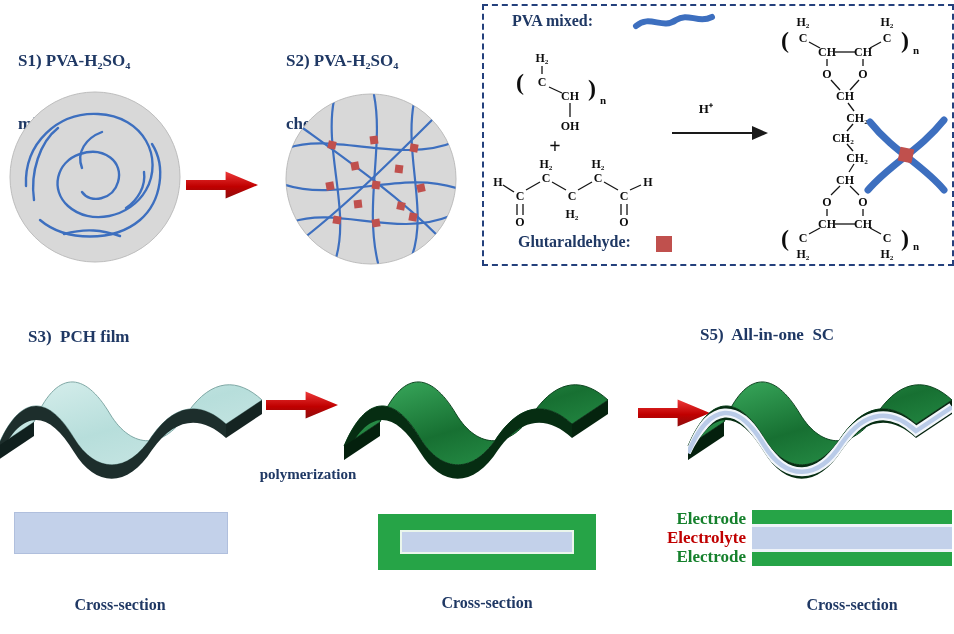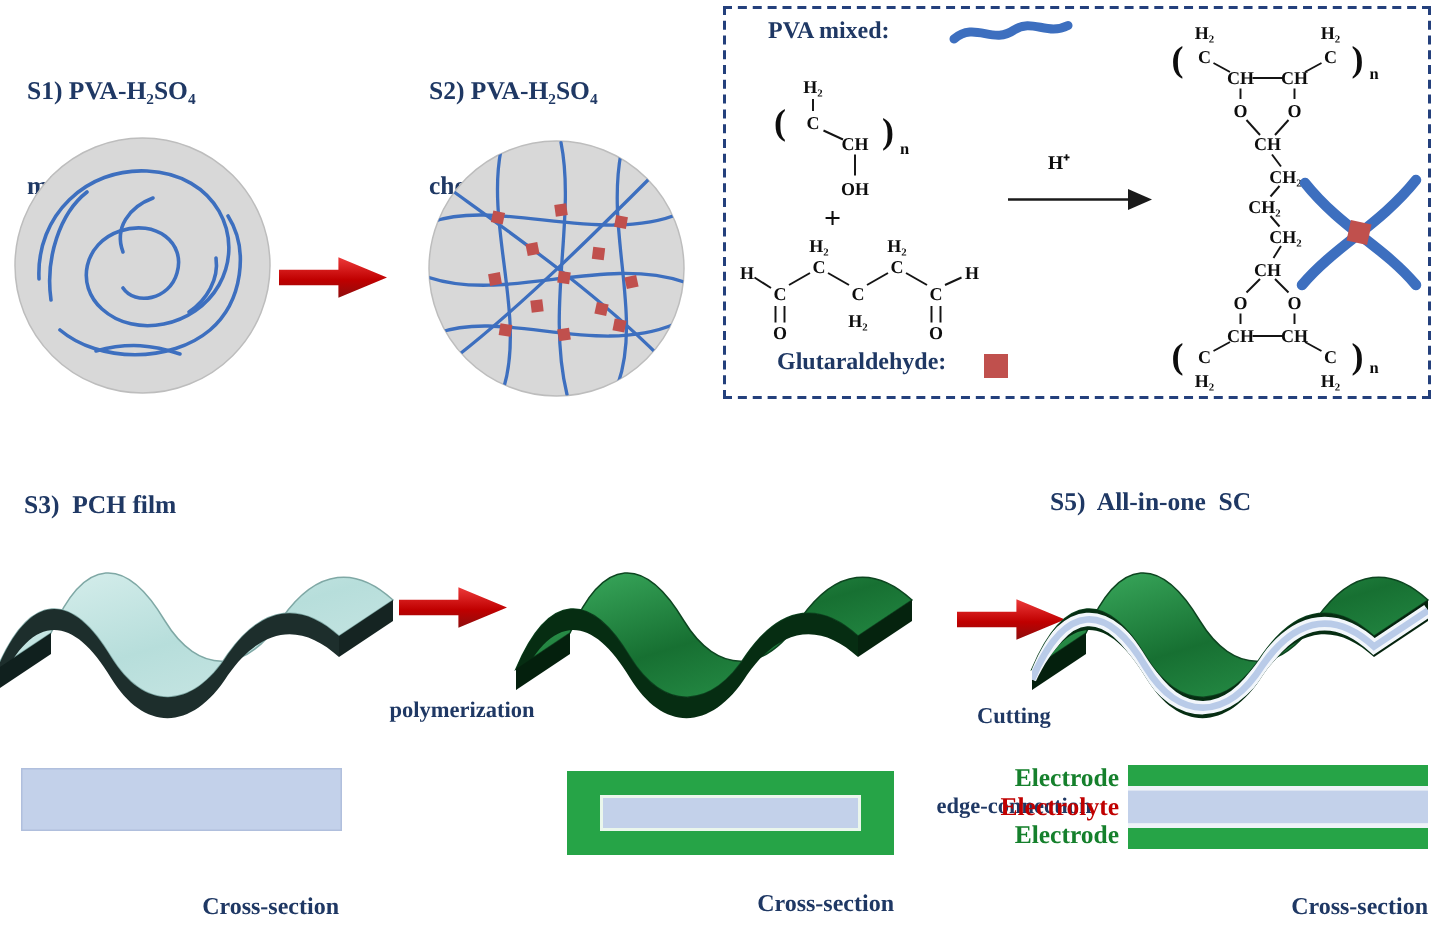--- a/index.html
+++ b/index.html
@@ -17,21 +17,21 @@
          border:2px dashed #24407c;background:#ffffff;}
   .panel-label{position:absolute;color:var(--title-blue,#1f3864);font-weight:bold;
                font-size:16px;white-space:nowrap;}
   .atom{position:absolute;transform:translate(-50%,-50%);font-weight:bold;font-size:12px;
         color:#0d0d0d;white-space:nowrap;line-height:1;}
   .paren{font-size:24px;}
   .sub-n{font-size:11px;}
   .plus-sign{font-size:20px;}
   .hplus{font-size:13px;}
   .g-square{position:absolute;width:16px;height:16px;background:var(--crosslink-red,#c0504d);}
-  .cs-label{position:absolute;text-align:right;color:var(--title-blue,#1f3864);
+  .cs-label{position:absolute;text-align:center;color:var(--title-blue,#1f3864);
             font-weight:bold;font-size:16px;}
   .layer-labels{position:absolute;left:640px;top:509px;width:106px;text-align:right;}
   .layer-label{font-weight:bold;font-size:17px;line-height:19px;}
   .cs-rect1{position:absolute;left:14px;top:512px;width:212px;height:40px;
             background:var(--electrolyte-blue,#c3d1ea);border:1px solid #b0bfdd;}
   .cs-rect2{position:absolute;left:378px;top:514px;width:218px;height:56px;background:#26a447;}
   .cs-rect2-inner{position:absolute;left:22px;right:22px;top:16px;bottom:16px;
                   background:var(--electrolyte-blue,#c3d1ea);border:2px solid #eaf6ec;}
   .cs-stack{position:absolute;left:752px;top:510px;width:200px;}
   .cs-stack .green{height:14px;background:#26a447;}
@@ -227,21 +227,21 @@
 
     <svg class="abs" style="left:378px;top:106px" width="88" height="86" viewBox="0 0 88 86">
       <g fill="none" style="stroke:var(--chain-blue,#3d6fbf)" stroke-width="7" stroke-linecap="round">
         <path d="M6,78 C28,52 58,38 82,8"></path>
         <path d="M8,10 C32,40 60,52 82,78"></path>
       </g>
       <rect x="-7" y="-7" width="14" height="14" transform="translate(44,43) rotate(12)" style="fill:var(--crosslink-red,#c0504d)"></rect>
     </svg>
   </div>
 
-  <div class="step-title" style="left:16px;top:326px">S3)  PCH film</div>
+  <div class="step-title" style="left:28px;top:326px">S3)  PCH film</div>
 
   <svg class="abs" style="left:-10px;top:352px" width="280" height="132" viewBox="0 0 280 132">
     <defs>
       <linearGradient id="tealGrad" x1="0" y1="0" x2="1" y2="1">
         <stop offset="0" stop-color="#daf0ee"></stop>
           <stop offset="0.5" stop-color="#b7dedb"></stop>
         <stop offset="1" stop-color="#cfe9e7"></stop>
       </linearGradient>
     </defs>
     <path d="M8,94 C30,42 58,42 84,86 C106,122 138,122 162,84 C186,50 212,50 236,72 L272,48 C248,26 222,26 198,60 C174,98 142,98 120,62 C94,18 66,18 44,70 Z" fill="url(#tealGrad)" stroke="#7fa8a5" stroke-width="1"></path>
@@ -264,24 +264,20 @@
         <stop offset="1" stop-color="#2f9e52"></stop>
       </linearGradient>
     </defs>
     <path d="M8,94 C30,42 58,42 84,86 C106,122 138,122 162,84 C186,50 212,50 236,72 L272,48 C248,26 222,26 198,60 C174,98 142,98 120,62 C94,18 66,18 44,70 Z" fill="url(#greenGrad)" stroke="#0d4520" stroke-width="1"></path>
     <path d="M8,94 C30,42 58,42 84,86 C106,122 138,122 162,84 C186,50 212,50 236,72 L236,86 C212,64 186,64 162,98 C138,136 106,136 84,100 C58,56 30,56 8,108 Z" fill="#062d12"></path>
     <path d="M236,72 L272,48 L272,62 L236,86 Z" fill="#05230e"></path>
     <path d="M8,94 L44,70 L44,84 L8,108 Z" fill="#04200d"></path>
   </svg>
 
   <div class="block-arrow" style="left:638px;top:398px"></div>
-  <div class="arrow-label" style="left:608px;top:428px;width:136px">
-    <div>Cutting</div>
-    <div>edge-connection</div>
-  </div>
 
   <div class="step-title" style="left:700px;top:324px">S5)  All-in-one  SC</div>
 
   <svg class="abs" style="left:680px;top:352px" width="280" height="132" viewBox="0 0 280 132">
     <defs>
       <linearGradient id="greenGrad2" x1="0" y1="0" x2="1" y2="1">
         <stop offset="0" stop-color="#3fb263"></stop>
           <stop offset="0.5" stop-color="#177032"></stop>
         <stop offset="1" stop-color="#2f9e52"></stop>
       </linearGradient>

